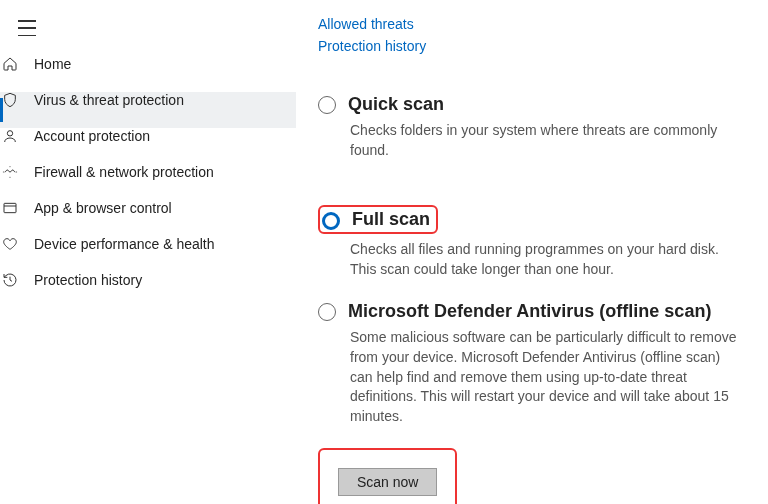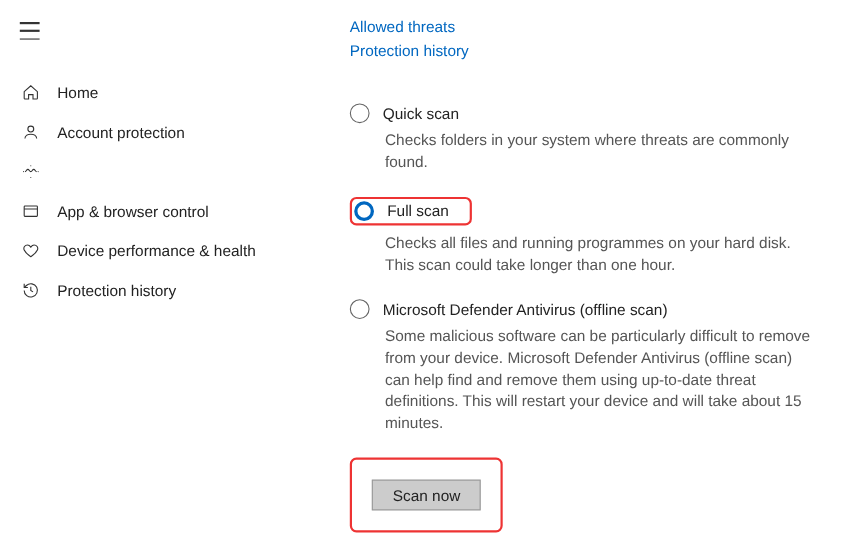--- a/index.html
+++ b/index.html
@@ -2,36 +2,36 @@
 <html><head>
 <meta charset="utf-8">
 <style>
   * { box-sizing: border-box; }
   html, body { margin:0; padding:0; font-family: "Segoe UI", Arial, sans-serif; font-size:14px; color:#222; background:#fff; width:768px; height:504px; overflow:hidden;}
   .container { display:flex; width:768px; height:504px; }
   .sidebar { width:296px; padding:20px 0 0 0; }
   .hamburger { margin:0 0 20px 18px; width:20px; height:16px; display:flex; flex-direction:column; justify-content:space-between; cursor:pointer;}
   .hamburger span { display:block; height:1.5px; background:#333; width:18px; }
   .nav { list-style:none; margin:0; padding:0; }
-  .nav-item { display:flex; align-items:flex-end; height:36px; padding-left:18px; position:relative; cursor:pointer;}
+  .nav-item { display:flex; align-items:flex-start; height:36px; position:relative; cursor:pointer;}
   .nav-item .icon { width:20px; display:flex; justify-content:center; align-items:center; margin-right:14px; color:#333; }
   .nav-item.active { background:#eef0f2; }
   .nav-item.active::before { content:""; position:absolute; left:0; top:6px; bottom:6px; width:3px; background:#0067c0; }
   .nav-label { font-size:14px; color:#222; }
   .main { flex:1; padding:16px 28px 10px 22px; overflow:auto;}
   .link { color:#0067c0; font-size:14px; margin-bottom:6px; display:block; cursor:pointer;}
   .link + .link { margin-top:4px; }
   .spacer { height:34px; }
   .option { margin-bottom:22px; }
   .option-head { display:flex; align-items:center; }
   .radio { width:18px; height:18px; border:1.5px solid #666; border-radius:50%; margin-right:12px; position:relative; cursor:pointer; flex: 0 0 18px;}
   .radio.selected { border-color:#0067c0; border-width:3px; }
-  .opt-title { font-size:14px; color:#222; }
+  .opt-title { font-size:18px; color:#222;font-weight:bold; }
   .opt-desc { margin-left:32px; margin-top:6px; font-size:14px; color:#555; line-height:1.4; max-width:400px;}
-  .highlight-box { border:2.5px solid #e33; border-radius:6px; padding:2px 19px 2px 2px; display:inline-flex; align-items:flex-start;}
+  .highlight-box { border:2.5px solid #e33; border-radius:6px; padding:2px 6px 2px 2px; display:inline-flex; align-items:flex-end;margin-top:23px;}
   .btn-row { margin-top:14px; }
   .btn-highlight { display:inline-block; border:2.5px solid #e33; border-radius:6px; padding:18px;}
   .scan-btn { background:#ccc; border:1px solid #999; padding:5px 18px; font-size:14px; cursor:pointer; font-family:inherit; color:#222;}
   svg { display:block; }
 </style>
 </head>
 <body>
 
 <div class="container">
   <div class="sidebar">
@@ -42,36 +42,45 @@
     </div>
     <ul class="nav">
       <li class="nav-item">
         <span class="icon">
           <svg width="16" height="16" viewBox="0 0 24 24" fill="none" stroke="currentColor" stroke-width="1.5">
               <path d="M3 11 12 3l9 8v9a1 1 0 0 1-1 1h-5v-6h-6v6H4a1 1 0 0 1-1-1z"></path>
             </svg>
         </span>
         <span class="nav-label">Home</span>
       </li>
+      <li class="nav-item active">
+        <span class="icon">
+          <svg width="16" height="16" viewBox="0 0 24 24" fill="none" stroke="currentColor" stroke-width="1.5">
+              <path d="M12 2 4 5v6c0 5 3.5 9 8 11 4.5-2 8-6 8-11V5z"></path>
+            </svg>
+        </span>
+        <span class="nav-label">Virus &amp; threat protection</span>
+      </li>
       <li class="nav-item">
         <span class="icon">
           <svg width="16" height="16" viewBox="0 0 24 24" fill="none" stroke="currentColor" stroke-width="1.5">
               <circle cx="12" cy="8" r="4"></circle>
               <path d="M4 21c0-4 4-6 8-6s8 2 8 6"></path>
             </svg>
         </span>
         <span class="nav-label">Account protection</span>
       </li>
       <li class="nav-item">
         <span class="icon">
           <svg width="16" height="16" viewBox="0 0 24 24" fill="none" stroke="currentColor" stroke-width="1.5">
               <path d="M4 12c2 0 2-3 4-3s2 3 4 3 2-3 4-3 2 3 4 3"></path>
               <path d="M2 12v0M22 12v0M12 4v0M12 20v0" stroke-linecap="round"></path>
             </svg>
         </span>
+        <span class="nav-label">Firewall &amp; network protection</span>
       </li>
       <li class="nav-item">
         <span class="icon">
           <svg width="16" height="16" viewBox="0 0 24 24" fill="none" stroke="currentColor" stroke-width="1.5">
               <rect x="3" y="5" width="18" height="14" rx="1"></rect>
               <line x1="3" y1="9" x2="21" y2="9"></line>
             </svg>
         </span>
         <span class="nav-label">App &amp; browser control</span>
       </li>

